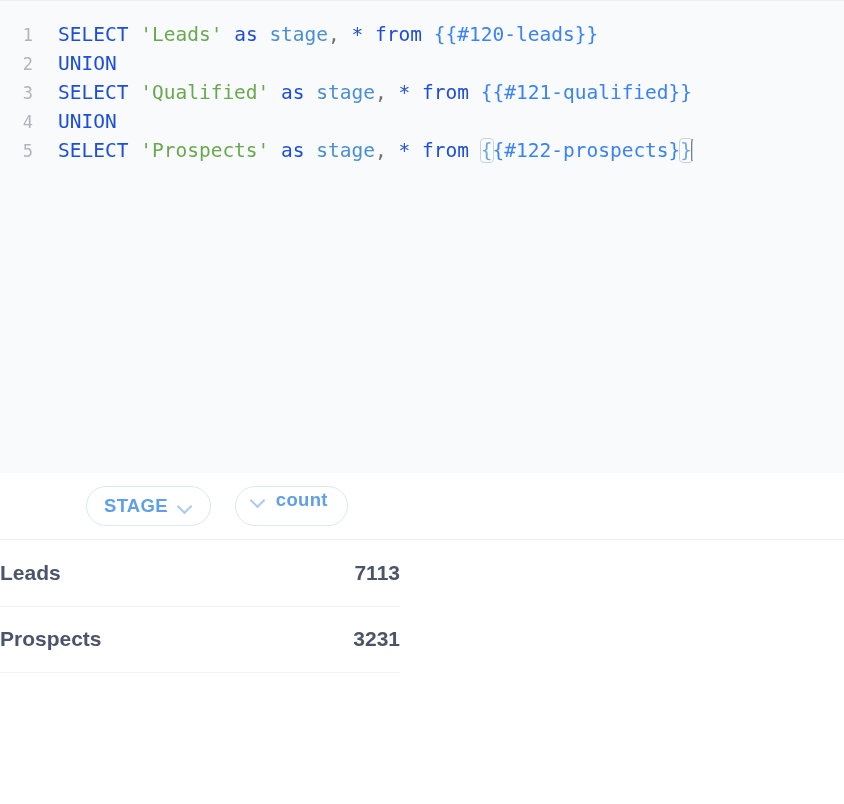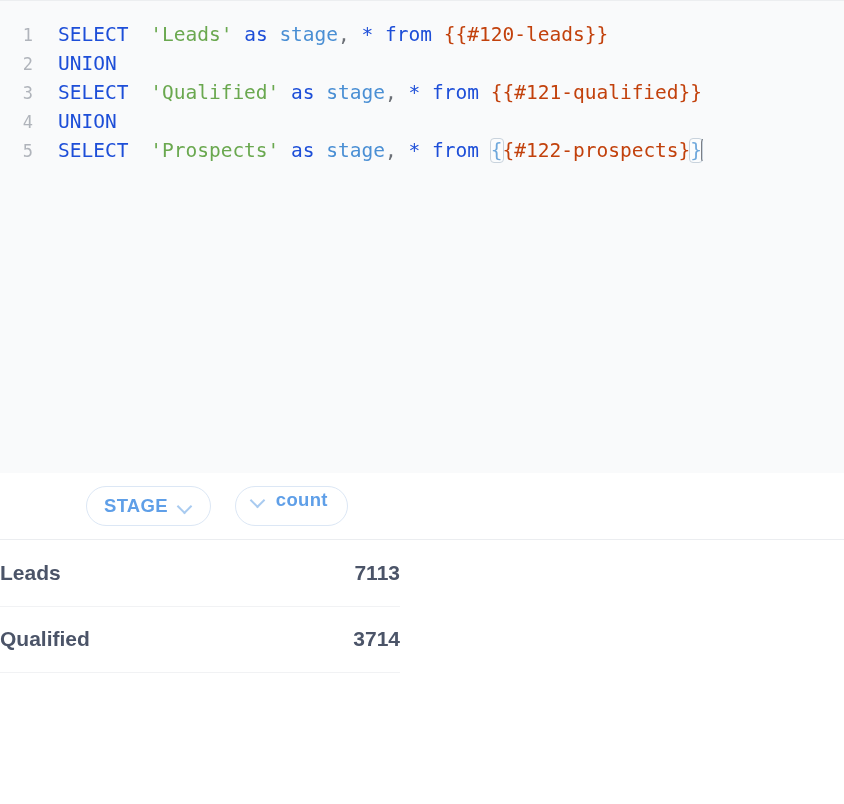--- a/index.html
+++ b/index.html
@@ -54,24 +54,24 @@
     font-family: "DejaVu Sans Mono", "Liberation Mono", monospace;
     font-size: 17px;
     user-select: none;
   }
   .code-content {
     padding-left: 25px;
     white-space: pre;
   }
 
   .tok-kw      { color: #1d4ed8; }
-  .tok-str     { color: #6aa84f; margin-left: 10px; }
+  .tok-str     { color: #6aa84f; }
   .tok-ident   { color: #4a8fd4; }
   .tok-plain   { color: #6b6f76; }
-  .tok-tpl     { color: #c2410c; }
+  .tok-tpl     { color: #3b82f6; }
   .tok-brmatch {
     color: #6fa8dc;
     outline: 1px solid #c9d3dd;
     border-radius: 3px;
     background: #fbfcfd;
   }
   .caret {
     display: inline-block;
     width: 0;
     border-left: 2px solid #7b7f86;
@@ -175,20 +175,20 @@
           <span>count</span>
         </div>
       </div>
     <table class="results-table">
       <tbody id="results-body">
           <tr>
             <td class="cell-label">Leads</td>
             <td class="cell-value">7113</td>
           </tr>
           <tr>
-            <td class="cell-label">Qualified</td>
-            <td class="cell-value">3714</td>
+            <td class="cell-label">Prospects</td>
+            <td class="cell-value">3231</td>
           </tr>
         </tbody>
     </table>
   </div>
 
 </div>
 
 </body></html>

